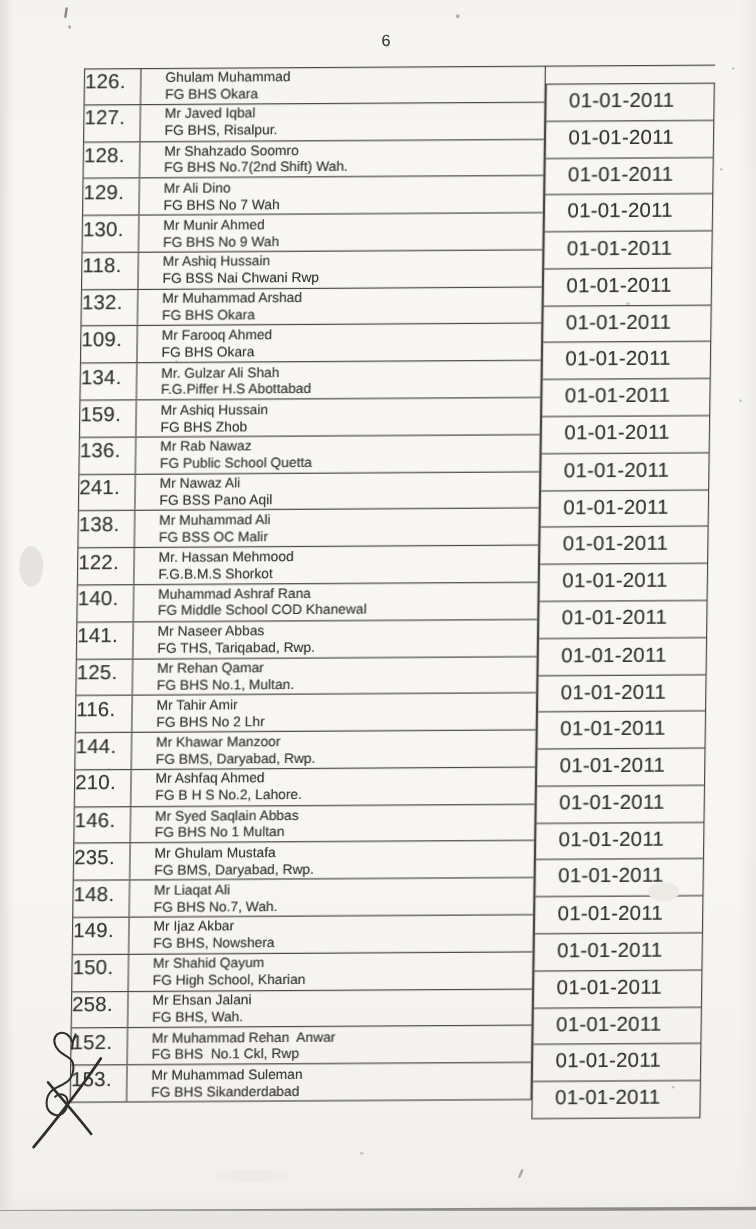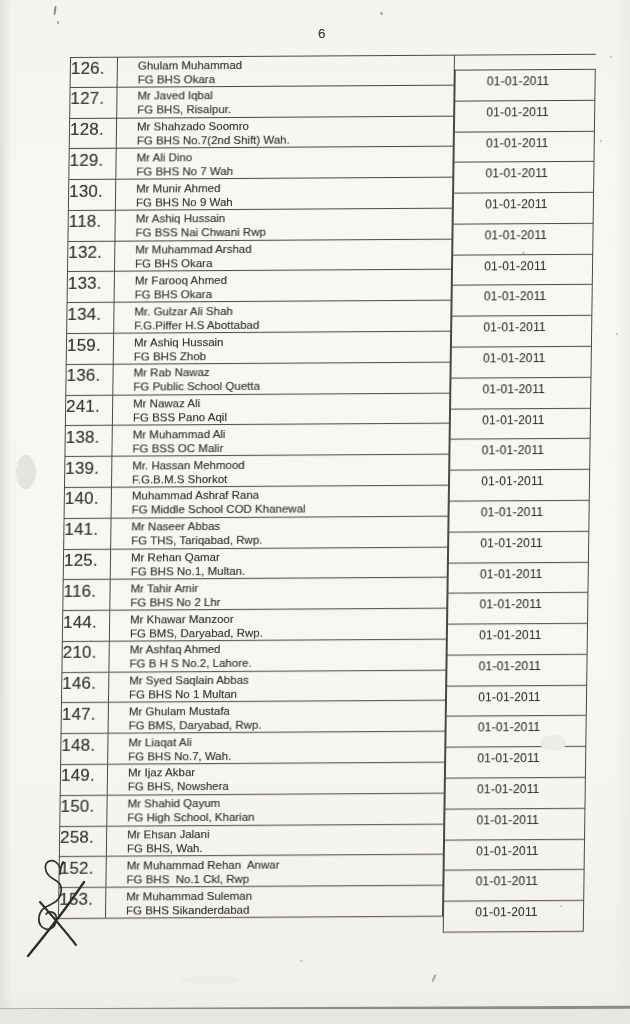--- a/index.html
+++ b/index.html
@@ -39,21 +39,21 @@
   .person{flex:1;padding:1.5px 4px 0 20px;font-size:11.5px;line-height:14px;}
   .pname,.school{white-space:pre;overflow:hidden;text-shadow:0 0 .5px rgba(52,51,47,.45);}
   .sno span{text-shadow:0 0 .5px rgba(52,51,47,.45);}
 
   .date-col{
     position:absolute;left:385px;top:15px;width:141px;box-sizing:border-box;
     border:1px solid var(--bc);border-bottom:none;
   }
   .date-cell{height:30.79px;box-sizing:border-box;border-bottom:1px solid var(--bc);
     display:flex;justify-content:center;align-items:flex-start;
-    padding-top:4px;padding-right:14px;font-size:12px;letter-spacing:.2px;
+    padding-top:4px;padding-right:14px;font-size:17px;letter-spacing:.2px;
     text-shadow:0 0 .5px rgba(52,51,47,.45);}
 
   .signature{position:absolute;left:16px;top:852px;width:80px;height:115px;}
 
   .speck{position:absolute;background:#6f6e68;border-radius:1px;}
   .blob{position:absolute;border-radius:50%;}
 </style>
 </head>
 <body>
 
@@ -132,21 +132,21 @@
         <span>132.</span>
       </div>
       <div class="cell person">
         <div class="pname">Mr Muhammad Arshad</div>
         <div class="school">FG BHS Okara</div>
       </div>
     </div>
 
     <div class="row">
       <div class="cell sno">
-        <span>133.</span>
+        <span>109.</span>
       </div>
       <div class="cell person">
         <div class="pname">Mr Farooq Ahmed</div>
         <div class="school">FG BHS Okara</div>
       </div>
     </div>
 
     <div class="row">
       <div class="cell sno">
         <span>134.</span>
@@ -192,21 +192,21 @@
         <span>138.</span>
       </div>
       <div class="cell person">
         <div class="pname">Mr Muhammad Ali</div>
         <div class="school">FG BSS OC Malir</div>
       </div>
     </div>
 
     <div class="row">
       <div class="cell sno">
-        <span>139.</span>
+        <span>122.</span>
       </div>
       <div class="cell person">
         <div class="pname">Mr. Hassan Mehmood</div>
         <div class="school">F.G.B.M.S Shorkot</div>
       </div>
     </div>
 
     <div class="row">
       <div class="cell sno">
         <span>140.</span>
@@ -272,21 +272,21 @@
         <span>146.</span>
       </div>
       <div class="cell person">
         <div class="pname">Mr Syed Saqlain Abbas</div>
         <div class="school">FG BHS No 1 Multan</div>
       </div>
     </div>
 
     <div class="row">
       <div class="cell sno">
-        <span>147.</span>
+        <span>235.</span>
       </div>
       <div class="cell person">
         <div class="pname">Mr Ghulam Mustafa</div>
         <div class="school">FG BMS, Daryabad, Rwp.</div>
       </div>
     </div>
 
     <div class="row">
       <div class="cell sno">
         <span>148.</span>

